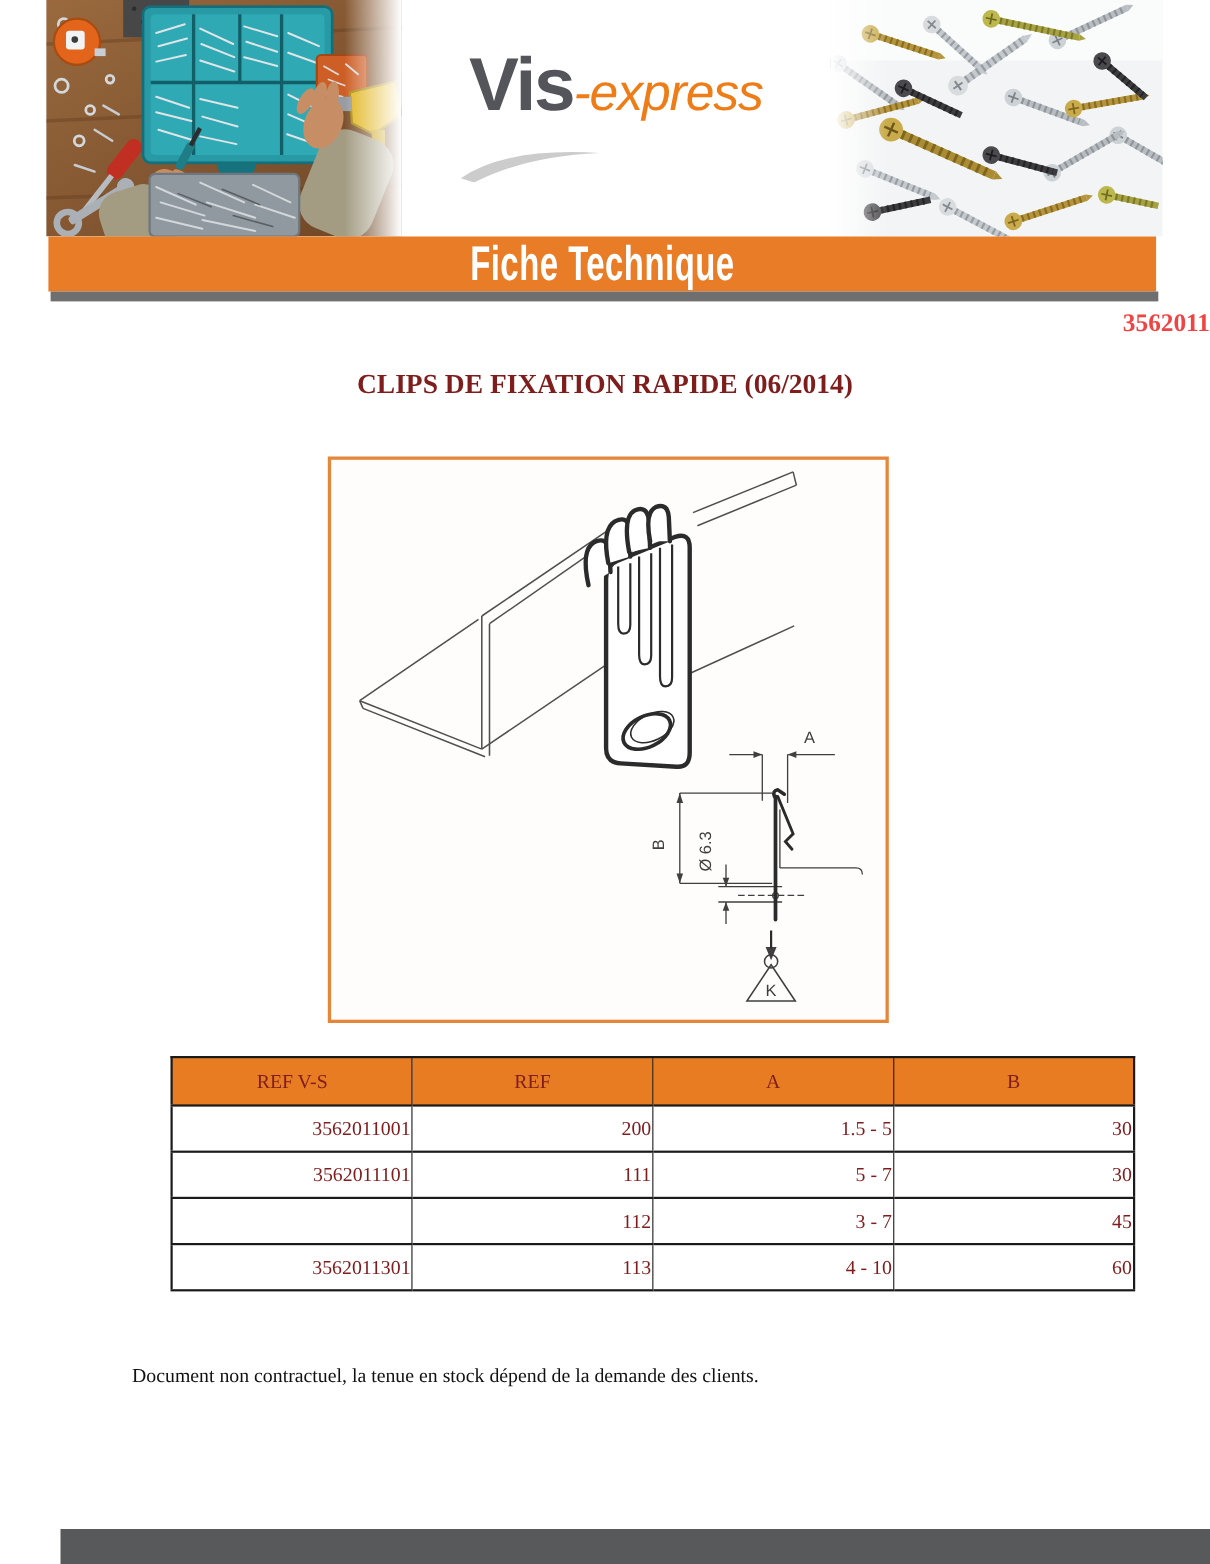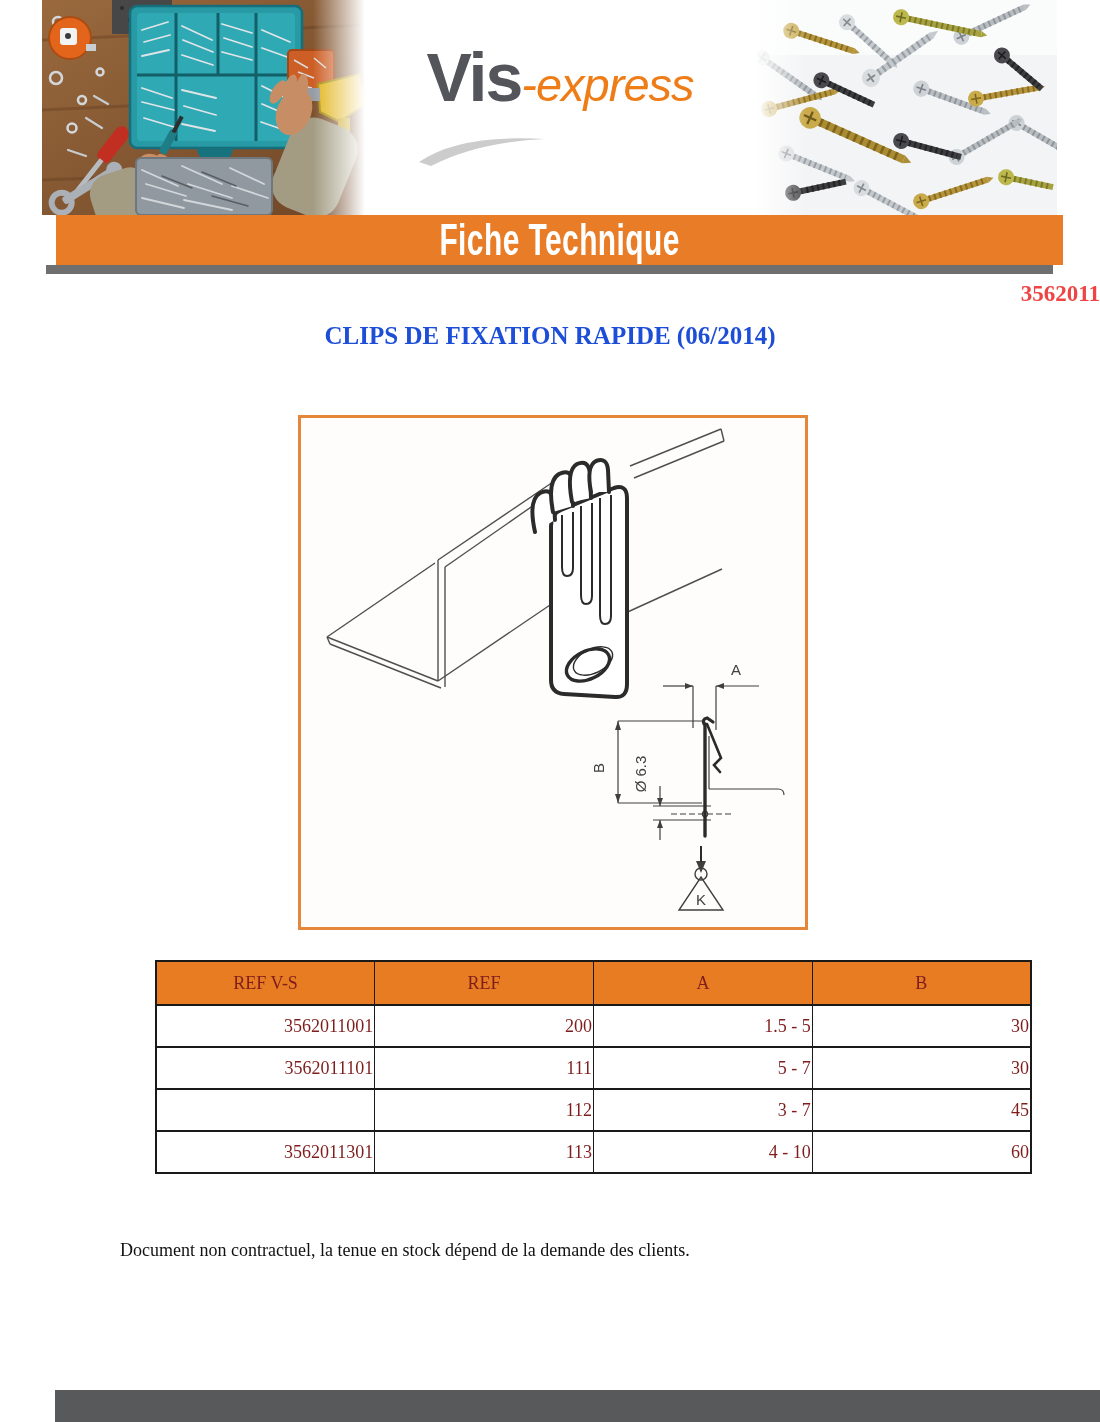--- a/index.html
+++ b/index.html
@@ -17,31 +17,31 @@
           background:linear-gradient(to left, rgba(255,255,255,0), #fff);}
 
   .logo{position:absolute;left:365px;top:38px;width:390px;height:150px;}
   .logo-line{display:flex;justify-content:center;align-items:baseline;white-space:nowrap;}
   .logo-vis{font-family:"Liberation Sans", sans-serif;font-weight:bold;font-size:68px;
             color:#53555a;letter-spacing:-2px;}
   .logo-express{font-family:"Liberation Sans", sans-serif;font-style:italic;font-weight:normal;
             font-size:47px;color:#ee7c17;letter-spacing:-1px;}
   .logo-swoosh{position:absolute;left:52px;top:92px;width:132px;height:36px;}
 
-  .banner{position:absolute;left:56px;top:215px;width:1007px;height:50px;background:#e87c27;
+  .banner{position:absolute;left:44px;top:215px;width:1007px;height:50px;background:#e87c27;
           display:flex;align-items:center;justify-content:center;}
   .banner-text{font-family:"Liberation Sans", sans-serif;font-weight:bold;font-size:34px;
           color:#ffffff;white-space:nowrap;transform:scale(0.88,1.3);letter-spacing:0.5px;}
   .banner-underbar{position:absolute;left:46px;top:265px;width:1007px;height:9px;background:#6f6f6f;}
 
   
   .ref-number{position:absolute;left:0;top:281px;width:100%;text-align:right;
           font-weight:bold;font-size:23px;color:#ef4444;}
-  .doc-title{position:absolute;left:0;top:322px;width:100%;text-align:center;
-          font-weight:bold;font-size:25px;color:#1d4ed8;}
+  .doc-title{position:absolute;left:0;top:336px;width:100%;text-align:center;
+          font-weight:bold;font-size:25px;color:#7f1d1d;}
 
   
   .diagram-box{position:absolute;left:298px;top:415px;width:510px;height:515px;
           border:3px solid #e5873a;background:#fefdfc;box-sizing:border-box;}
   .diagram-box svg{display:block;width:100%;height:100%;}
   .dim-label{font-family:"Liberation Sans", sans-serif;font-size:15px;fill:#3f3f3f;}
 
   
   .spec-table{position:absolute;left:110px;top:960px;width:877px;border-collapse:collapse;
           table-layout:fixed;font-size:18px;color:#7f1d1d;margin-left:45px;}

